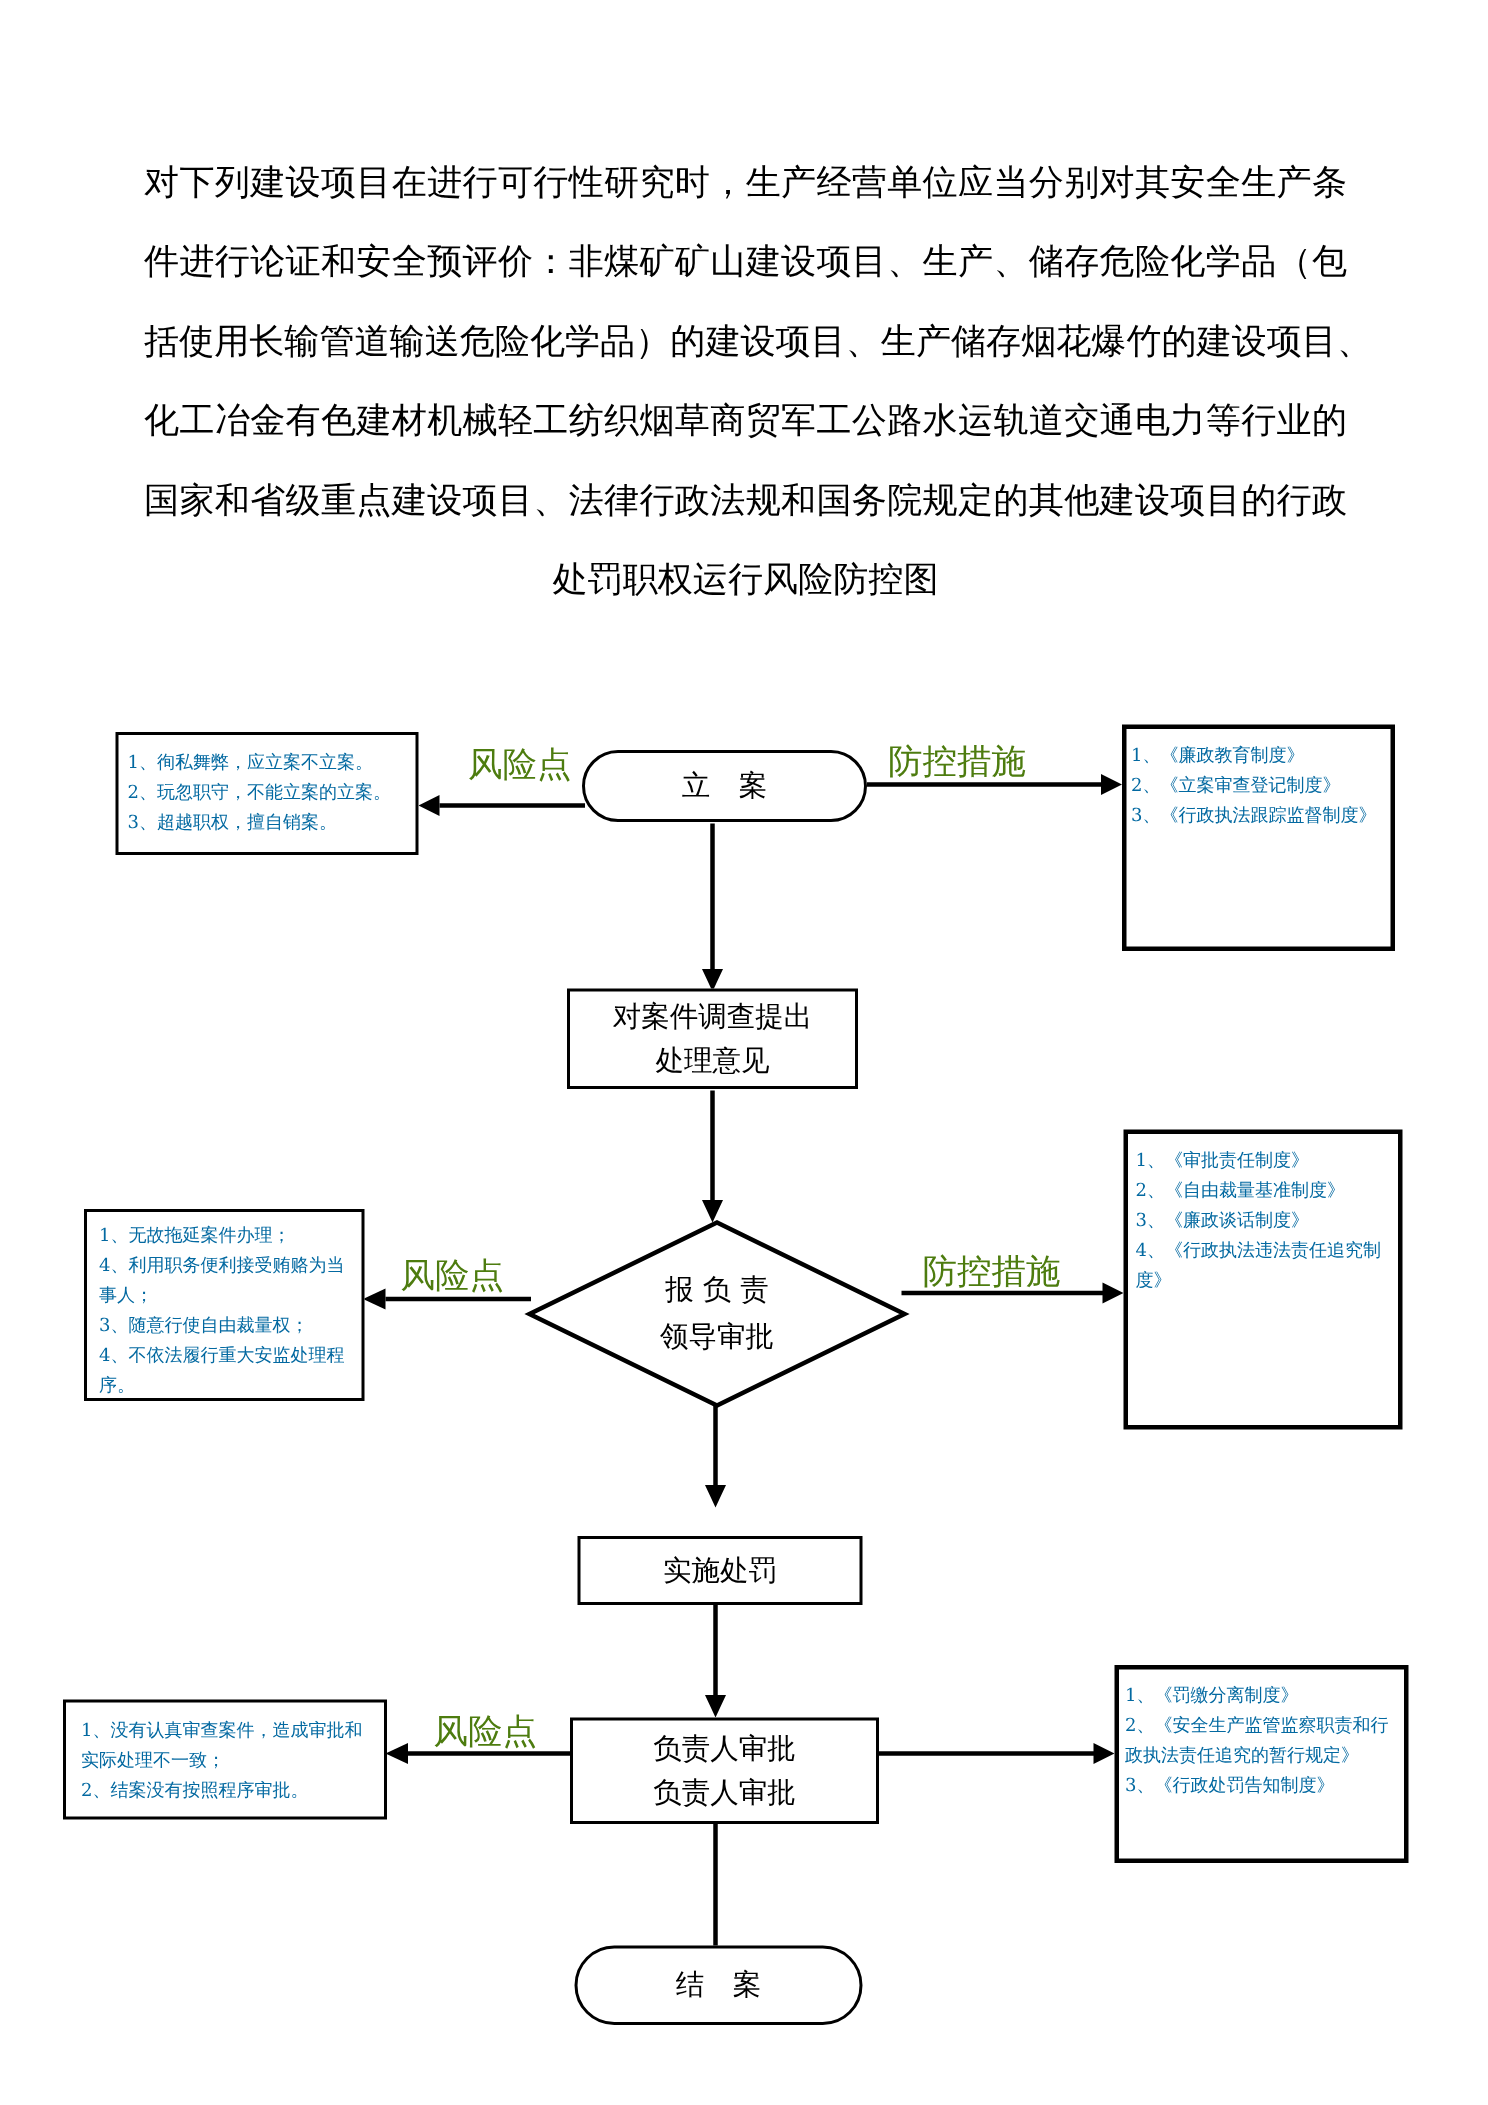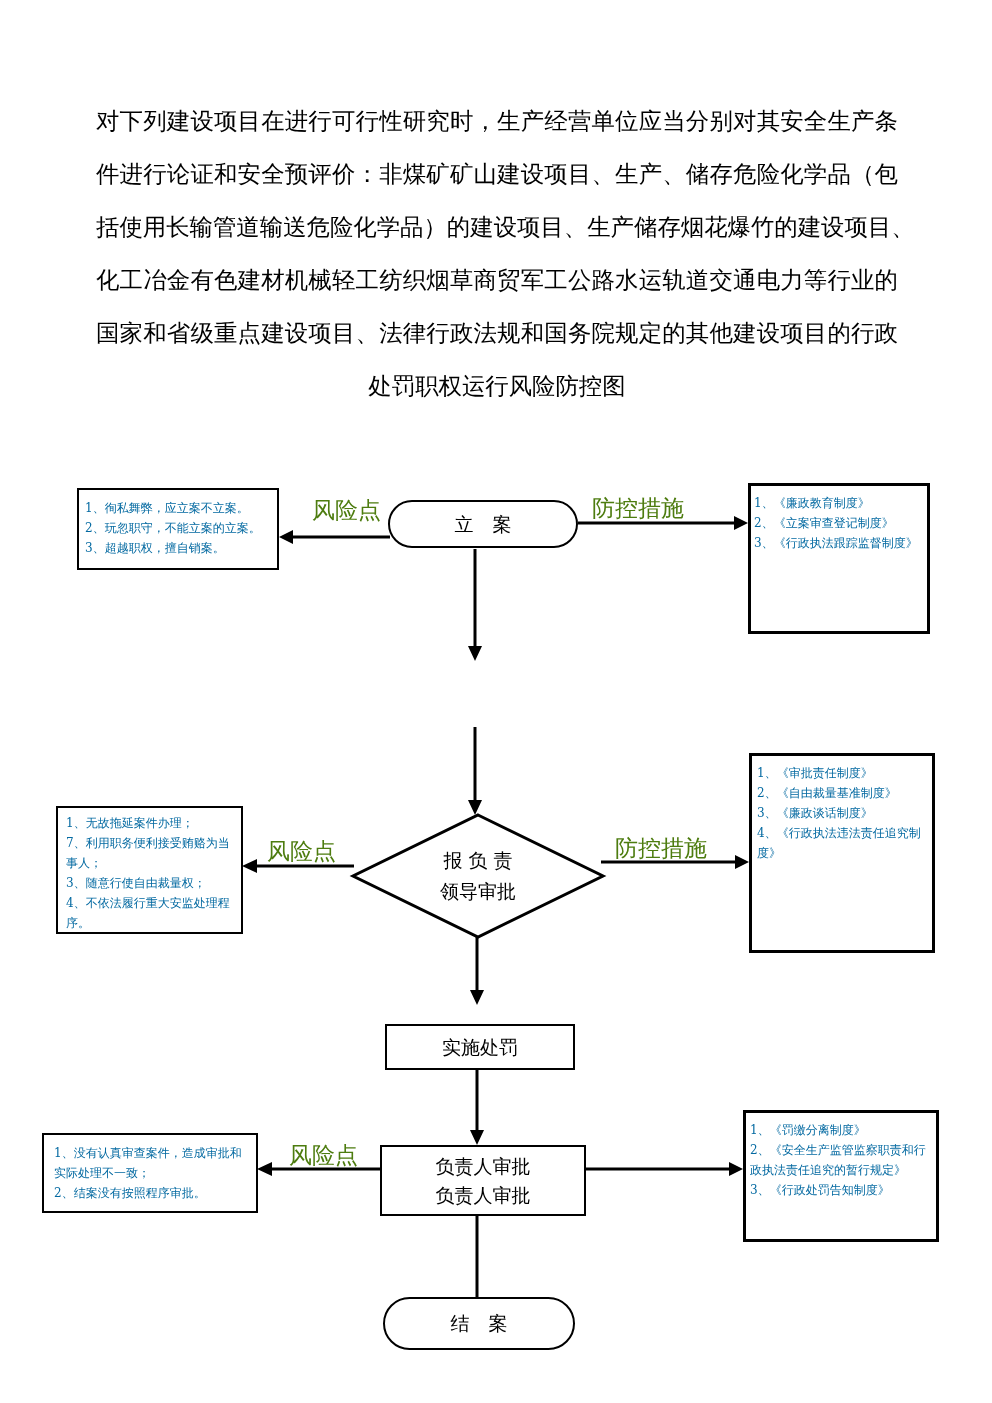--- a/index.html
+++ b/index.html
@@ -115,29 +115,33 @@
 
   <div class="sidebox prev-box" style="left:748px; top:483px; width:182px; height:151px; padding:7px 3px;">
     <div class="item">1、《廉政教育制度》</div>
     <div class="item">2、《立案审查登记制度》</div>
     <div class="item">3、《行政执法跟踪监督制度》</div>
   </div>
 
   <div class="flow-label" style="left:312px; top:497px;">风险点</div>
   <div class="flow-label" style="left:592px; top:495px;">防控措施</div>
 
+  <div class="node" style="left:378px; top:659px; width:194px; height:67px;">
+    <span>对案件调查提出</span>
+    <span>处理意见</span>
+  </div>
 
   <div class="diamond-text">
     <div>报 负 责</div>
     <div>领导审批</div>
   </div>
 
   <div class="sidebox risk-box" style="left:56px; top:806px; width:187px; height:128px; padding:5px 8px;">
     <div class="item">1、无故拖延案件办理；</div>
-    <div class="item">7、利用职务便利接受贿赂为当事人；</div>
+    <div class="item">4、利用职务便利接受贿赂为当事人；</div>
     <div class="item">3、随意行使自由裁量权；</div>
     <div class="item">4、不依法履行重大安监处理程序。</div>
   </div>
 
   <div class="sidebox prev-box" style="left:749px; top:753px; width:186px; height:200px; padding:7px 5px;">
     <div class="item">1、《审批责任制度》</div>
     <div class="item">2、《自由裁量基准制度》</div>
     <div class="item">3、《廉政谈话制度》</div>
     <div class="item">4、《行政执法违法责任追究制度》</div>
   </div>

